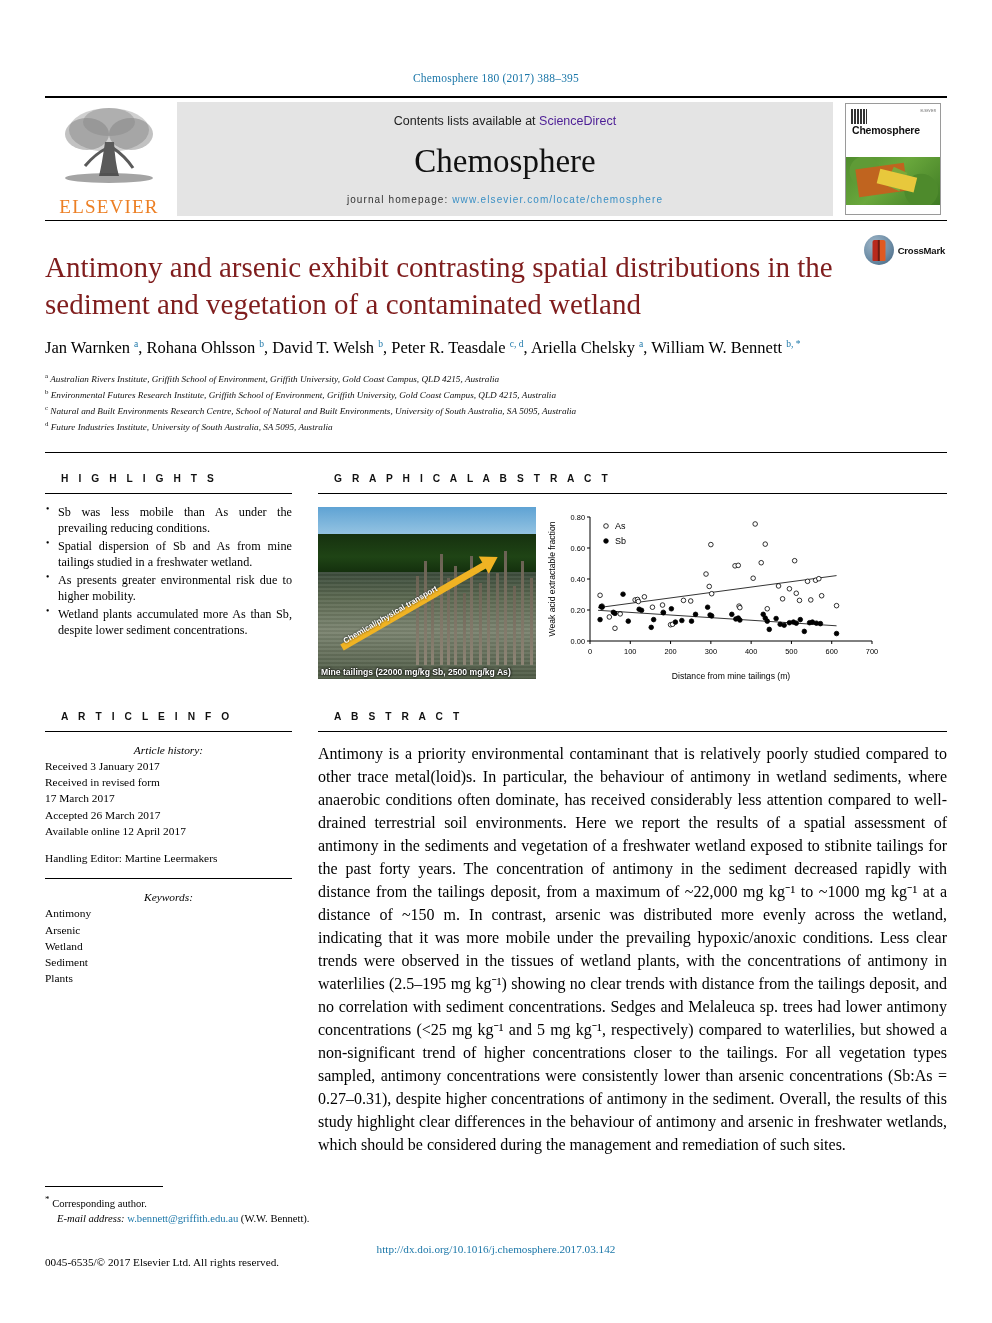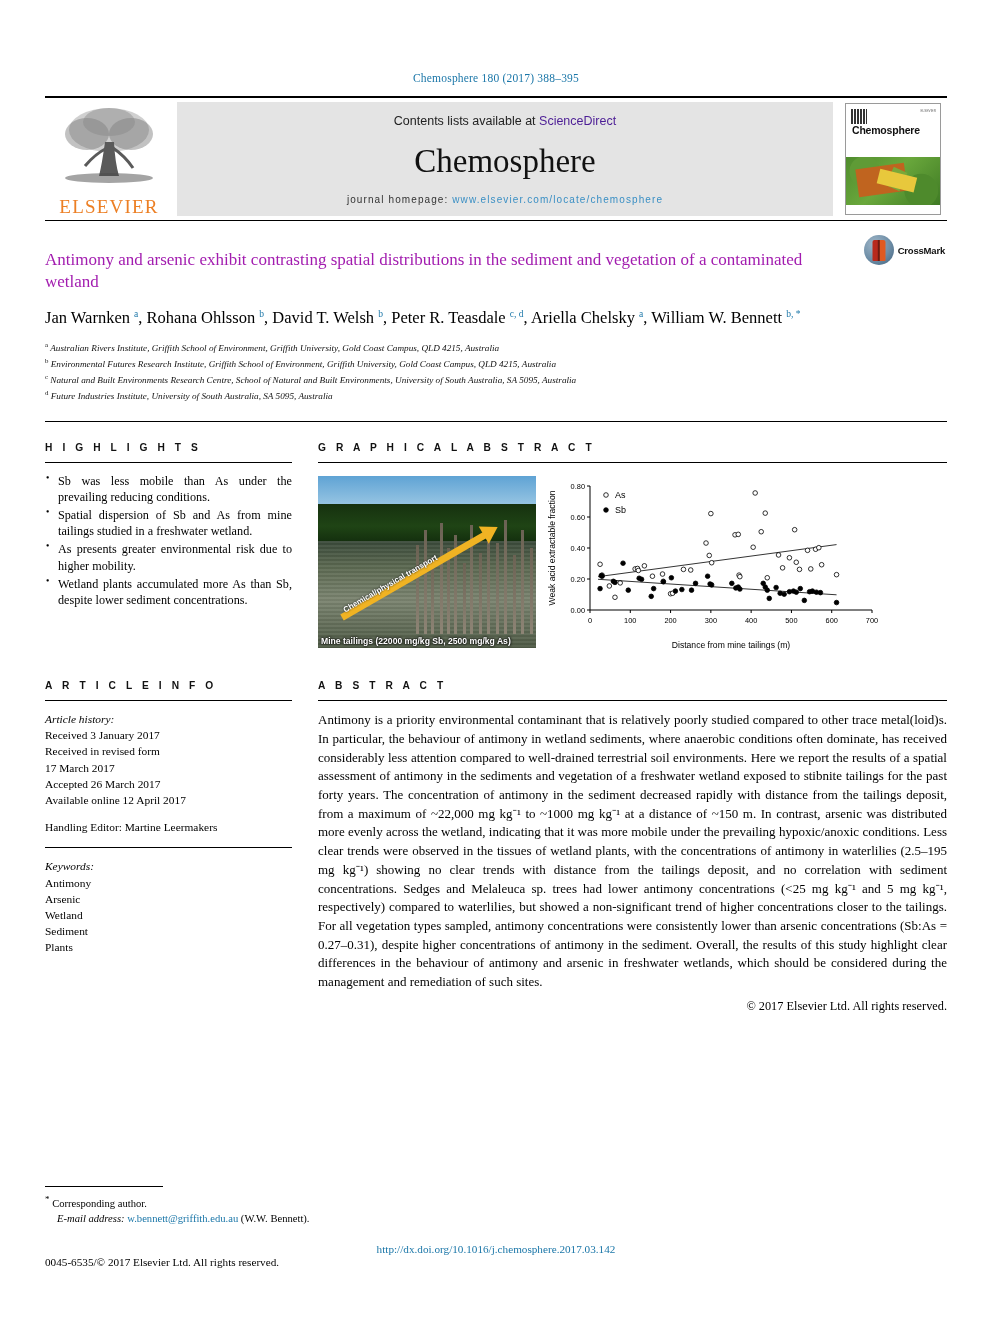--- a/index.html
+++ b/index.html
@@ -39,21 +39,21 @@
       radial-gradient(circle at 20% 30%, #5f9b36 0 18%, transparent 19%),
       radial-gradient(circle at 80% 70%, #4e8a2c 0 20%, transparent 21%),
       linear-gradient(135deg,#4f8c2d 0%, #6aa83c 45%, #3f7a24 100%); position:relative; }
   .leaf-a { position:absolute; left:12%; top:18%; width:52%; height:58%; background:#c0641f; transform:rotate(-8deg); }
   .leaf-b { position:absolute; left:34%; top:34%; width:40%; height:30%; background:#e8c83c; transform:rotate(14deg); }
   .leaf-c { position:absolute; left:46%; top:26%; width:16%; height:42%; background:#7aa83a; transform:rotate(24deg); }
   .cover-bot { height:8%; background:#fff; }
 
   
   .title-block { padding-top:28px; position:relative; }
-  .paper-title { font-family:"Liberation Serif", serif; font-size:17px; line-height:1.28; color:#a21caf;
+  .paper-title { font-family:"Liberation Serif", serif; font-size:29px; line-height:1.28; color:#7f1d1d;
                  max-width:800px; font-weight:400; }
   .crossmark { position:absolute; right:2px; top:14px; display:flex; align-items:center; gap:4px; }
   .cm-badge { width:30px; height:30px; border-radius:50%;
               background:radial-gradient(circle at 35% 30%, #9fb6c8 0%, #6d8da6 55%, #3f5f7a 100%);
               position:relative; }
   .cm-book { position:absolute; left:50%; top:15%; transform:translateX(-50%); width:13px; height:21px;
              background:linear-gradient(90deg,#b8291d 0 48%, #e05a22 52% 100%);
              border-radius:2px 2px 1px 1px; }
   .cm-book:after { content:""; position:absolute; left:50%; top:0; width:1.4px; height:100%;
                    background:#6d1a12; transform:translateX(-50%); }
@@ -66,21 +66,21 @@
   .affil sup { font-style:normal; font-size:6.8px; vertical-align:super; }
 
   .rule-after-affil { border-top:1px solid #000; margin-top:17px; }
 
   
   .cols { display:flex; gap:26px; margin-top:20px; }
   .col-left { width:247px; }
   .col-right { flex:1; }
 
   .sec-head { font-family:"Liberation Sans", sans-serif; font-size:10.2px; font-weight:700;
-              letter-spacing:3.6px; color:#111; }
+              letter-spacing:3.6px; color:#111;margin-left:16px; }
   .sec-rule { border-top:1px solid #000; margin-top:9px; }
 
   .hl-list { list-style:none; margin:10px 0 0; padding:0; }
   .hl-list li { position:relative; padding-left:13px; font-family:"Liberation Serif", serif;
                 font-size:12.2px; line-height:1.32; text-align:justify; margin-bottom:2px; color:#000; }
   .hl-list li:before { content:"\25CF"; position:absolute; left:1px; top:1px; font-size:5.5px; }
 
   .ga-wrap { display:flex; gap:8px; margin-top:13px; align-items:flex-start; }
   .ga-photo { width:218px; height:172px; position:relative; overflow:hidden; background:#123; }
   .sky { position:absolute; left:0; top:0; right:0; height:26%;
@@ -100,25 +100,25 @@
   .arrow-label { position:absolute; left:12%; bottom:19%; transform-origin:left center; transform:rotate(-30deg);
                  font-family:"Liberation Sans", sans-serif; font-size:8px; font-weight:700; color:#fff;
                  white-space:nowrap; text-shadow:0 0 2px #000; }
   .photo-caption { position:absolute; left:3px; bottom:2px; font-family:"Liberation Sans", sans-serif;
                    font-size:8.6px; font-weight:700; color:#fff; text-shadow:0 0 2px #000,0 0 3px #000; white-space:nowrap; }
 
   .ga-chart { flex:1; }
 
   
   .ainfo { margin-top:10px; font-family:"Liberation Serif", serif; font-size:11.4px; line-height:1.42; }
-  .ainfo .it { font-style:italic; }
+  .ainfo .it { font-style:italic;text-align:center; }
   .ainfo .gap { height:11px; }
   .kw-rule { border-top:1px solid #000; margin:12px 0 8px; }
 
-  .abstract { margin-top:10px; font-family:"Liberation Serif", serif; font-size:13px; line-height:1.44;
+  .abstract { margin-top:10px; font-family:"Liberation Serif", serif; font-size:16px; line-height:1.44;
               text-align:justify; color:#000; }
   .copyright { text-align:right; font-family:"Liberation Serif", serif; font-size:12.3px; margin-top:7px; }
 
   
   .footer { position:absolute; left:45px; right:45px; bottom:55px; }
   .foot-rule { width:118px; border-top:1px solid #000; margin-bottom:6px; }
   .corr { font-family:"Liberation Serif", serif; font-size:10.6px; line-height:1.45; }
   .corr .star { font-size:9px; vertical-align:super; }
   .corr .lab { font-style:italic; }
   .mail { color:#1a76a8; }
@@ -403,21 +403,20 @@
         <div>Plants</div>
       </div>
     </div>
 
     <div class="col-right">
       <div class="sec-head">A B S T R A C T</div>
       <div class="sec-rule"></div>
       <div class="abstract">
         <span>Antimony is a priority environmental contaminant that is relatively poorly studied compared to other trace metal(loid)s. In particular, the behaviour of antimony in wetland sediments, where anaerobic conditions often dominate, has received considerably less attention compared to well-drained terrestrial soil environments. Here we report the results of a spatial assessment of antimony in the sediments and vegetation of a freshwater wetland exposed to stibnite tailings for the past forty years. The concentration of antimony in the sediment decreased rapidly with distance from the tailings deposit, from a maximum of ~22,000 mg kg⁻¹ to ~1000 mg kg⁻¹ at a distance of ~150 m. In contrast, arsenic was distributed more evenly across the wetland, indicating that it was more mobile under the prevailing hypoxic/anoxic conditions. Less clear trends were observed in the tissues of wetland plants, with the concentrations of antimony in waterlilies (2.5–195 mg kg⁻¹) showing no clear trends with distance from the tailings deposit, and no correlation with sediment concentrations. Sedges and Melaleuca sp. trees had lower antimony concentrations (&lt;25 mg kg⁻¹ and 5 mg kg⁻¹, respectively) compared to waterlilies, but showed a non-significant trend of higher concentrations closer to the tailings. For all vegetation types sampled, antimony concentrations were consistently lower than arsenic concentrations (Sb:As = 0.27–0.31), despite higher concentrations of antimony in the sediment. Overall, the results of this study highlight clear differences in the behaviour of antimony and arsenic in freshwater wetlands, which should be considered during the management and remediation of such sites.</span>
       </div>
-      <div class="copyright">© 2017 Elsevier Ltd. All rights reserved.</div>
     </div>
   </div>
 
   <div class="footer">
     <div class="foot-rule"></div>
     <div class="corr">
       <span class="star">*</span>
       <span>Corresponding author.</span>
     </div>
     <div class="corr" style="padding-left:12px">

